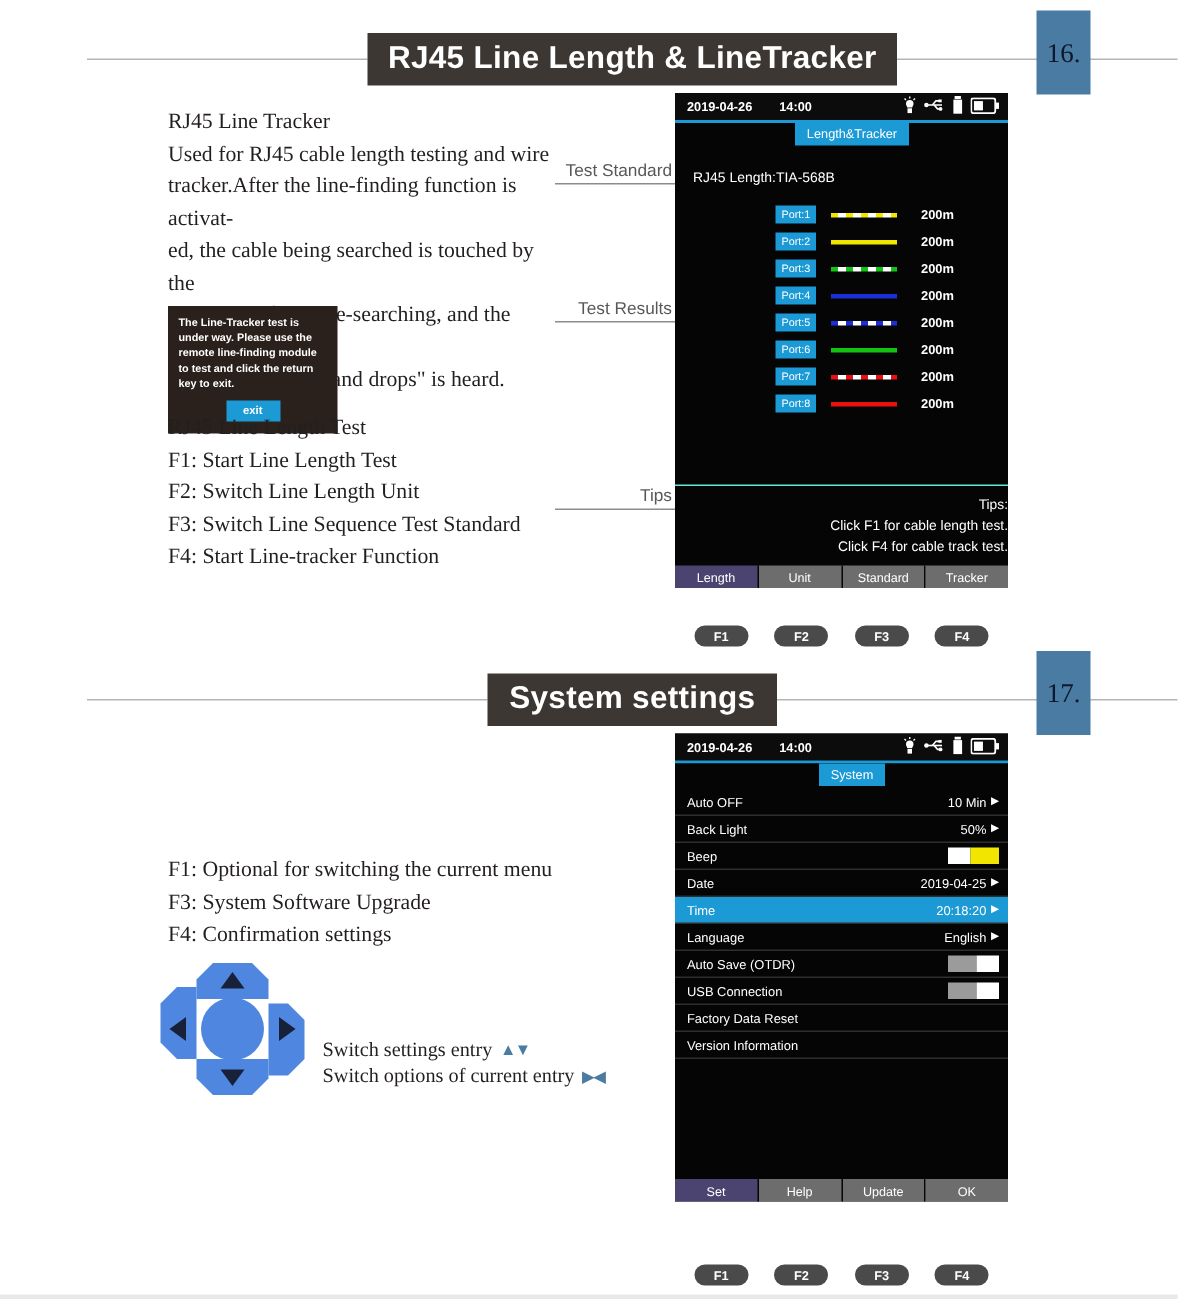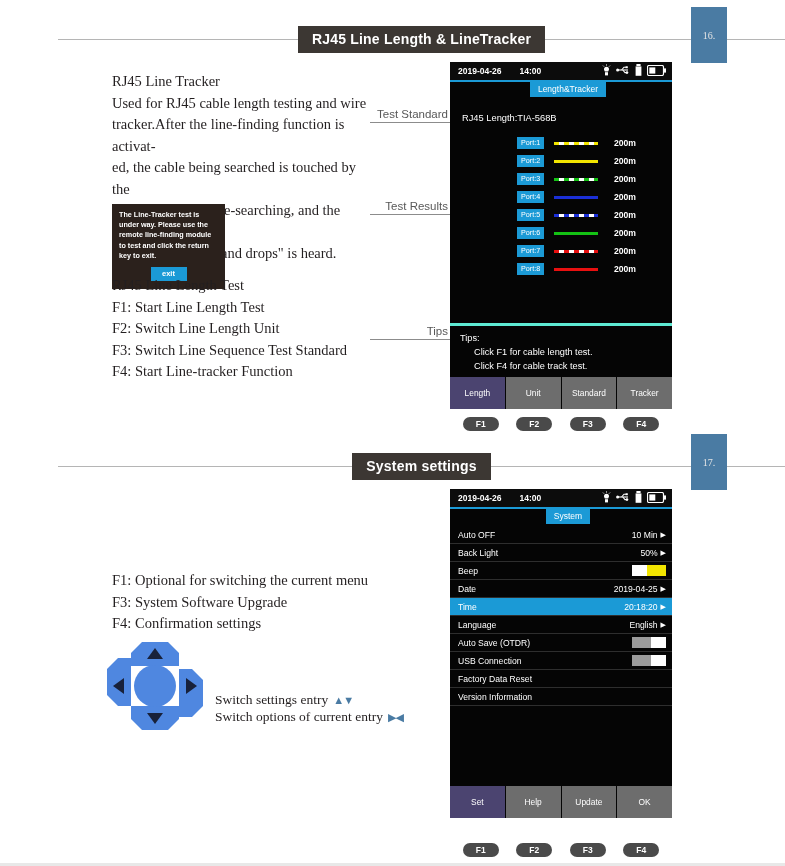--- a/index.html
+++ b/index.html
@@ -33,32 +33,32 @@
     height: 1px;
     background: #b5b5b5;
   }
   .rule.left  { margin-left: 58px; }
   .rule.right { margin-right: 0px; }
   .banner {
     background: #3c3733;
     color: #ffffff;
     font-family: "Liberation Sans", sans-serif;
     font-weight: bold;
-    font-size: 14px;
+    font-size: 21px;
     letter-spacing: 0.2px;
     padding: 5px 14px 6px 14px;
     white-space: nowrap;
   }
   .pagetab {
     width: 36px;
     height: 56px;
     background: #4a7ba3;
-    color: #e5e5e5;
+    color: #0f172a;
     font-family: "Liberation Serif", serif;
-    font-size: 10px;
+    font-size: 18px;
     display: flex;
     align-items: center;
     justify-content: center;
     margin-left: 24px;
     margin-right: 10px;
     align-self: flex-start;
   }
   .tabwrap {
     position: absolute;
     display: flex;
@@ -196,30 +196,31 @@
     margin-left: 10px;
   }
   .len {
     color: #ffffff;
     font-size: 8.6px;
     font-weight: bold;
     margin-left: 16px;
   }
 
   .tips {
-    border-top: 3px solid #5eead4;
+    border-top: 1px solid #5eead4;
     color: #ffffff;
     font-size: 9.2px;
     line-height: 14px;
     padding: 5px 0 6px 10px;
     height: 54px;
+    text-align: right;
   }
   .tips .ind { padding-left: 14px; }
 
-  .fnrow { display: flex; height: 32px; }
+  .fnrow { display: flex; height: 15px; }
   .fnrow .fn {
     flex: 1 1 0;
     background: #6d6d6d;
     color: #ffffff;
     font-size: 8.4px;
     display: flex;
     align-items: center;
     justify-content: center;
     border-right: 1px solid #050505;
   }

